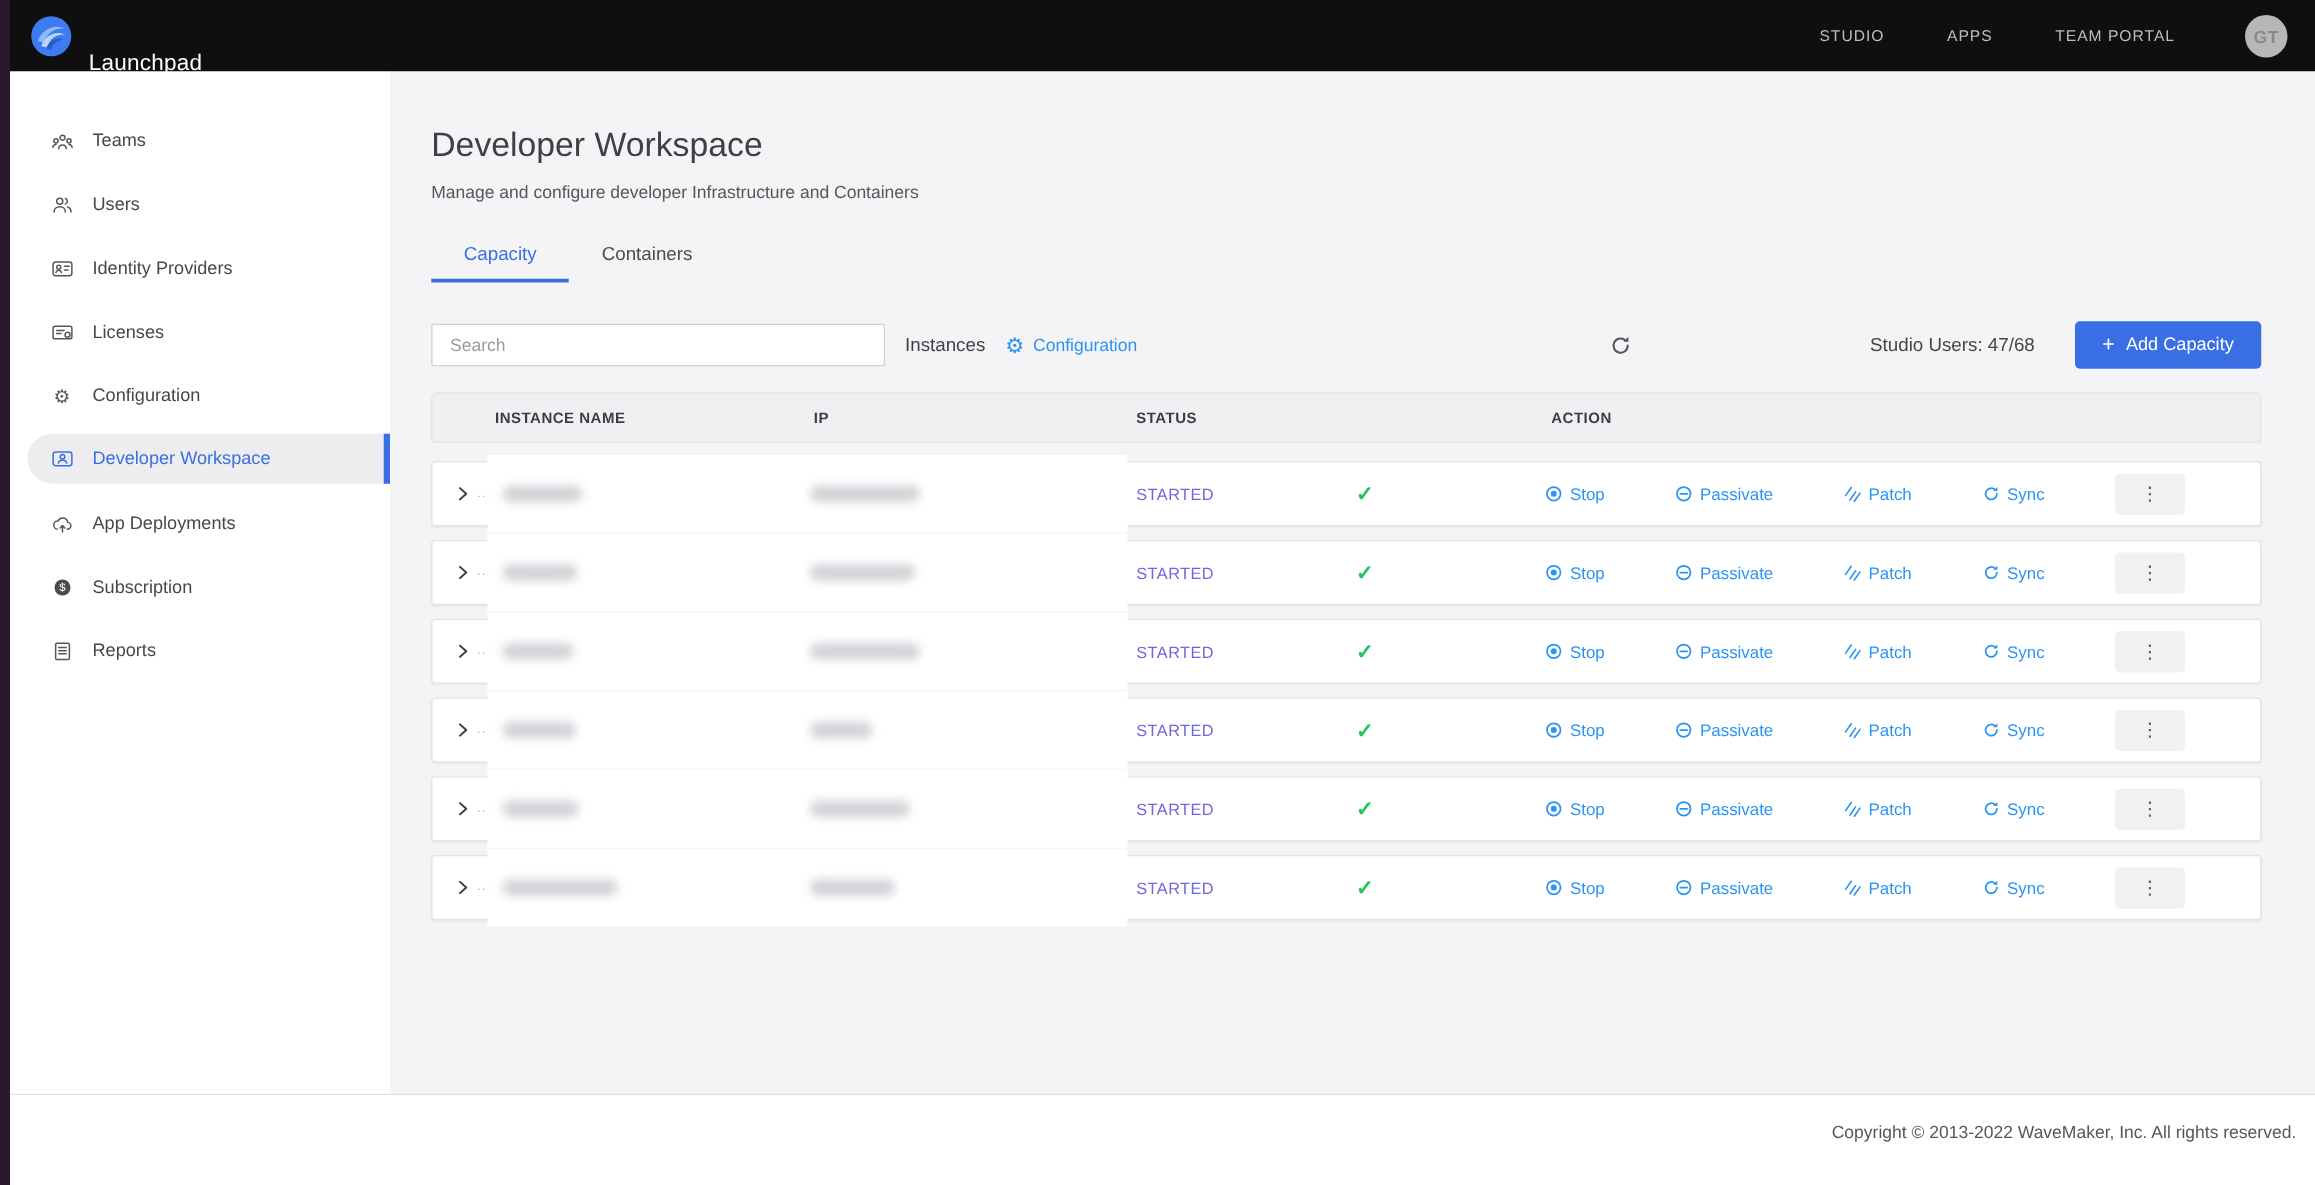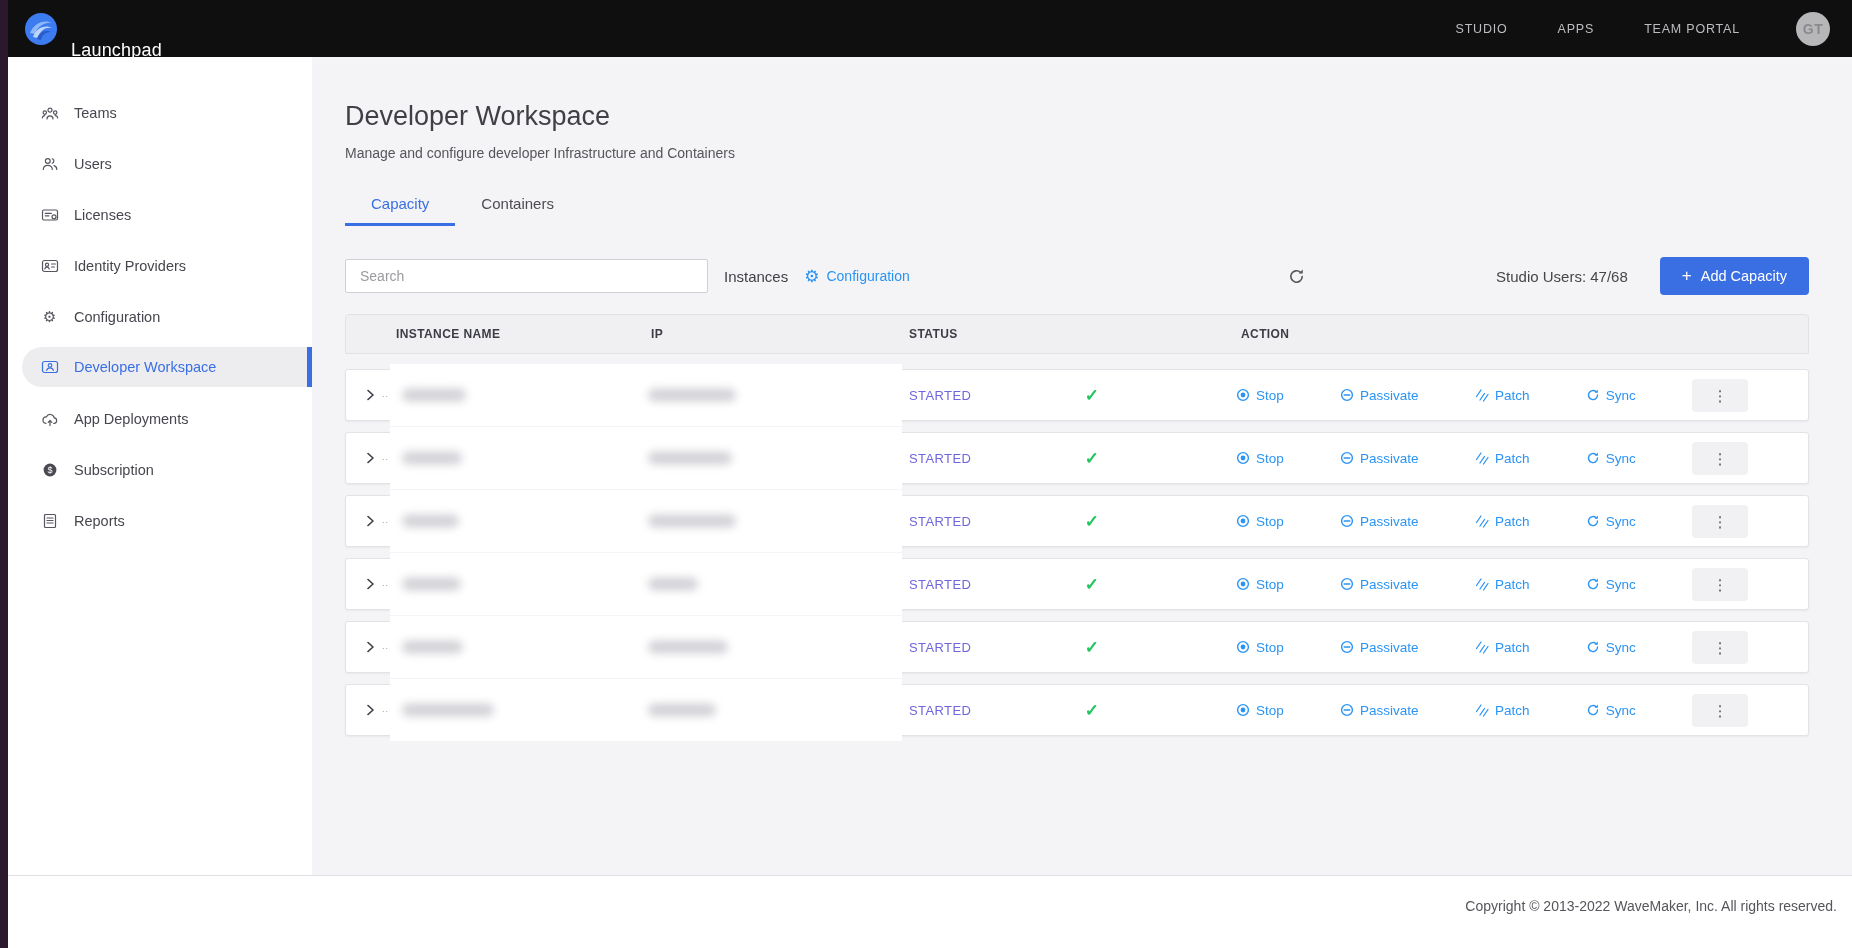--- a/index.html
+++ b/index.html
@@ -123,36 +123,36 @@
             <circle class="stro" cx="6.8" cy="5" r="2.4"></circle>
             <path class="stro" d="M2.3 13.5c0-2.6 2-4.1 4.5-4.1s4.5 1.5 4.5 4.1"></path>
             <path class="stro" d="M11.3 2.8a2.4 2.4 0 0 1 0 4.5M13 9.6c1.7.5 2.8 1.9 2.8 3.9"></path>
           </svg>
       </span>
       <span class="lbl">Users</span>
     </div>
     <div class="side-item">
       <span class="icn">
         <svg width="18" height="16" viewBox="0 0 18 16">
+            <rect class="stro" x="1.5" y="2.5" width="15" height="11" rx="2"></rect>
+            <circle class="stro" cx="6" cy="6.8" r="1.6"></circle>
+            <path class="stro" d="M3.7 11c.4-1.2 1.2-1.9 2.3-1.9s1.9.7 2.3 1.9M10.6 6h3.8M10.6 9h2.8"></path>
+          </svg>
+      </span>
+      <span class="lbl">Identity Providers</span>
+    </div>
+    <div class="side-item">
+      <span class="icn">
+        <svg width="18" height="16" viewBox="0 0 18 16">
             <rect class="stro" x="1.5" y="3" width="15" height="10" rx="1.5"></rect>
             <path class="stro" d="M4.3 6.4h6M4.3 8.8h3.6"></path>
             <circle class="stro" cx="13" cy="9.8" r="2"></circle>
           </svg>
       </span>
       <span class="lbl">Licenses</span>
-    </div>
-    <div class="side-item">
-      <span class="icn">
-        <svg width="18" height="16" viewBox="0 0 18 16">
-            <rect class="stro" x="1.5" y="2.5" width="15" height="11" rx="2"></rect>
-            <circle class="stro" cx="6" cy="6.8" r="1.6"></circle>
-            <path class="stro" d="M3.7 11c.4-1.2 1.2-1.9 2.3-1.9s1.9.7 2.3 1.9M10.6 6h3.8M10.6 9h2.8"></path>
-          </svg>
-      </span>
-      <span class="lbl">Identity Providers</span>
     </div>
     <div class="side-item">
       <span class="icn">⚙</span>
       <span class="lbl">Configuration</span>
     </div>
     <div class="side-item selected">
       <span class="icn">
         <svg width="18" height="16" viewBox="0 0 18 16">
             <rect class="stro" x="1.5" y="2.5" width="15" height="11" rx="2"></rect>
             <circle class="stro" cx="9" cy="6.4" r="1.8"></circle>

